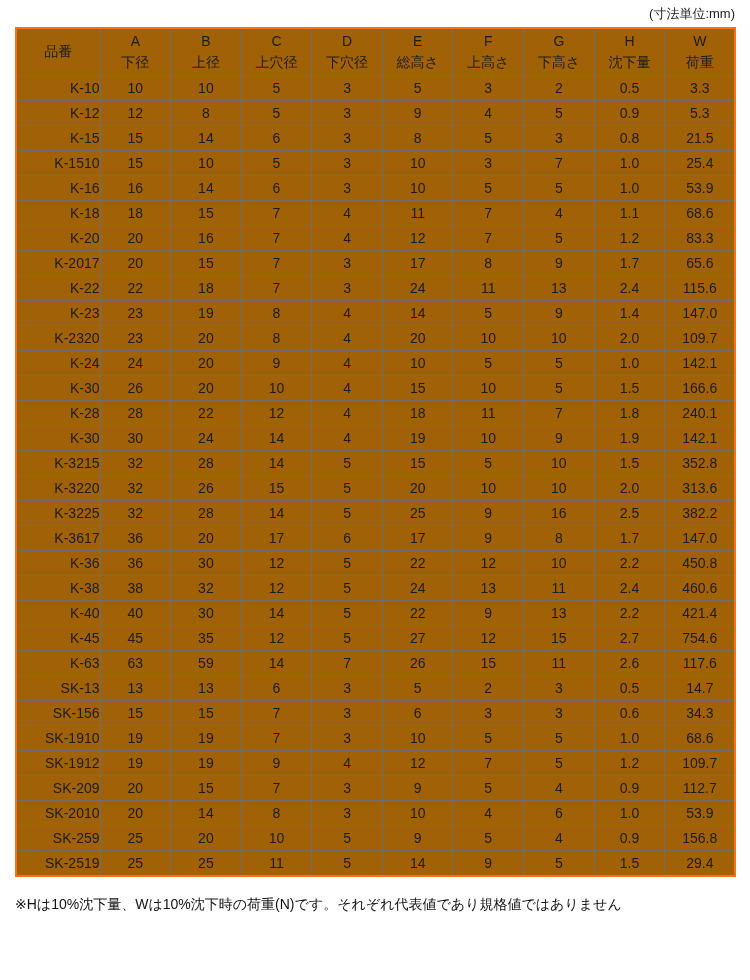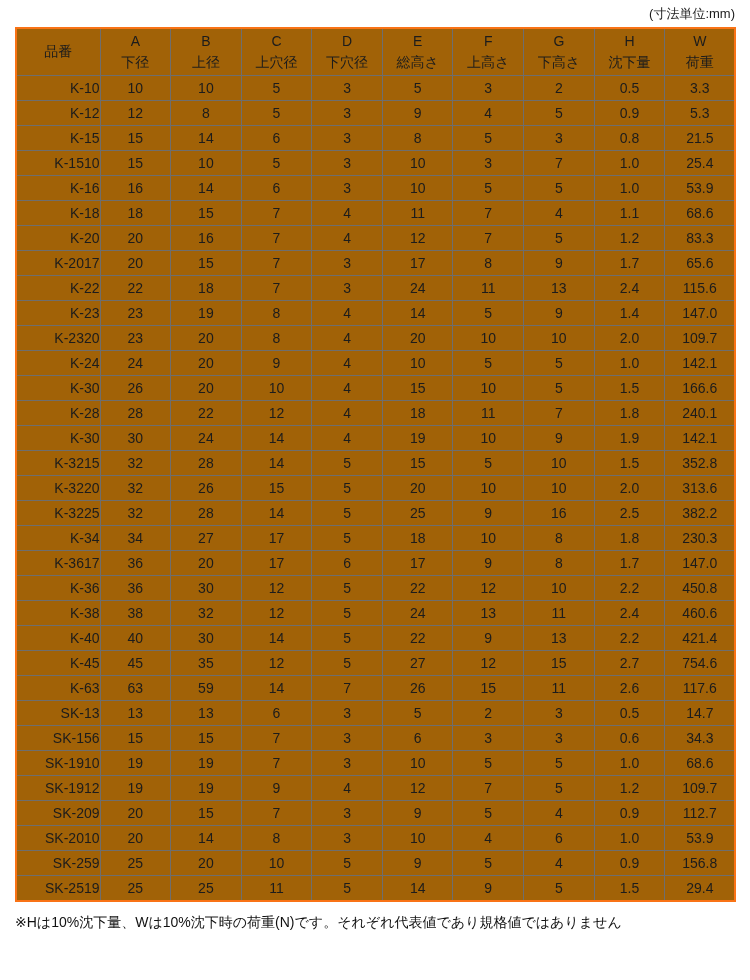--- a/index.html
+++ b/index.html
@@ -63,21 +63,21 @@
   td.col-part {
     text-align: right;
     padding-left: 6px;
   }
   td.col-num {
     text-align: center;
   }
   col.c-part { width: 84px; }
   col.c-num  { width: 70.6px; }
   .footnote {
-    margin-top: 11px;
+    margin-top: 18px;
     font-size: 14px;
     line-height: 19px;
     color: #111111;
     letter-spacing: 0px;
   }
 </style>
 </head>
 <body>
 
 <div class="page">
@@ -349,32 +349,20 @@
           <td class="col-num">28</td>
           <td class="col-num">14</td>
           <td class="col-num">5</td>
           <td class="col-num">25</td>
           <td class="col-num">9</td>
           <td class="col-num">16</td>
           <td class="col-num">2.5</td>
           <td class="col-num">382.2</td>
         </tr>
         <tr>
-          <td class="col-part">K-34</td>
-          <td class="col-num">34</td>
-          <td class="col-num">27</td>
-          <td class="col-num">17</td>
-          <td class="col-num">5</td>
-          <td class="col-num">18</td>
-          <td class="col-num">10</td>
-          <td class="col-num">8</td>
-          <td class="col-num">1.8</td>
-          <td class="col-num">230.3</td>
-        </tr>
-        <tr>
           <td class="col-part">K-3617</td>
           <td class="col-num">36</td>
           <td class="col-num">20</td>
           <td class="col-num">17</td>
           <td class="col-num">6</td>
           <td class="col-num">17</td>
           <td class="col-num">9</td>
           <td class="col-num">8</td>
           <td class="col-num">1.7</td>
           <td class="col-num">147.0</td>

